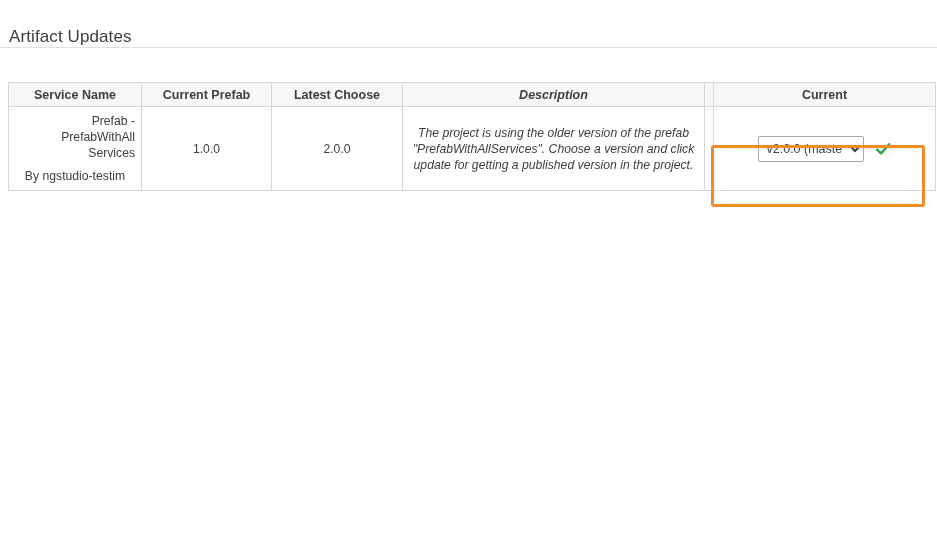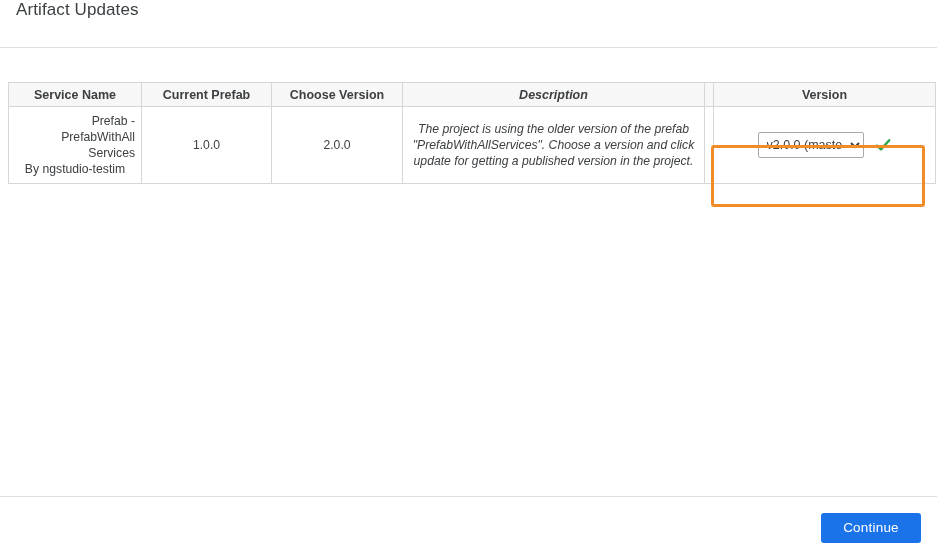--- a/index.html
+++ b/index.html
@@ -19,22 +19,22 @@
     width: 937px;
     height: 558px;
     display: flex;
     flex-direction: column;
     background: #ffffff;
   }
   .dialog-header {
     height: 48px;
     flex: 0 0 48px;
     display: flex;
-    align-items: flex-start;
-    padding: 0 16px;
+    align-items: flex-end;
+    padding: 0 9px;
     border-bottom: 1px solid #e0e0e0;
     box-sizing: border-box;
   }
   .dialog-title {
     font-size: 17px;
     color: #3c4043;
     font-weight: 400;
     letter-spacing: 0.1px;
   }
   .dialog-body {
@@ -77,21 +77,21 @@
   .col-desc    { width: 302px; font-style: italic; }
   .col-spacer  { width: 2px; }
   .col-actions { width: 222px; }
 
   .service-name-text {
     display: block;
     text-align: right;
   }
   .service-by {
     display: block;
-    margin-top: 0;
+    margin-top: 7px;
   }
   .service-by .by-label {
     color: #3c4043;
   }
   .service-by .by-user {
     color: #3c4043;
   }
   .desc-cell {
     text-align: center;
     padding: 6px 8px;
@@ -169,24 +169,24 @@
   <div class="dialog-header">
     <span class="dialog-title">Artifact Updates</span>
   </div>
 
   <div class="dialog-body">
     <table class="updates-table">
       <thead>
         <tr>
           <th class="col-service">Service Name</th>
           <th class="col-current">Current Prefab</th>
-          <th class="col-latest">Choose Version</th>
+          <th class="col-latest">Latest Choose</th>
           <th class="col-desc">Description</th>
           <th class="col-spacer"></th>
-          <th class="col-actions">Version</th>
+          <th class="col-actions">Current</th>
         </tr>
       </thead>
       <tbody>
         <tr>
           <td class="col-service">
             <span class="service-name-text">Prefab - PrefabWithAll Services</span>
             <span class="service-by">
               <span class="by-label">By</span>
               <span class="by-user">ngstudio-testim</span>
             </span>
@@ -207,17 +207,14 @@
                 </svg>
               </span>
             </div>
           </td>
         </tr>
       </tbody>
     </table>
     <div class="highlight-box" style="left: 711px; top: 145px; width: 214px; height: 62px;"></div>
   </div>
 
-  <div class="dialog-footer">
-    <button class="continue-button">Continue</button>
-  </div>
 
 </div>
 
 </body></html>

